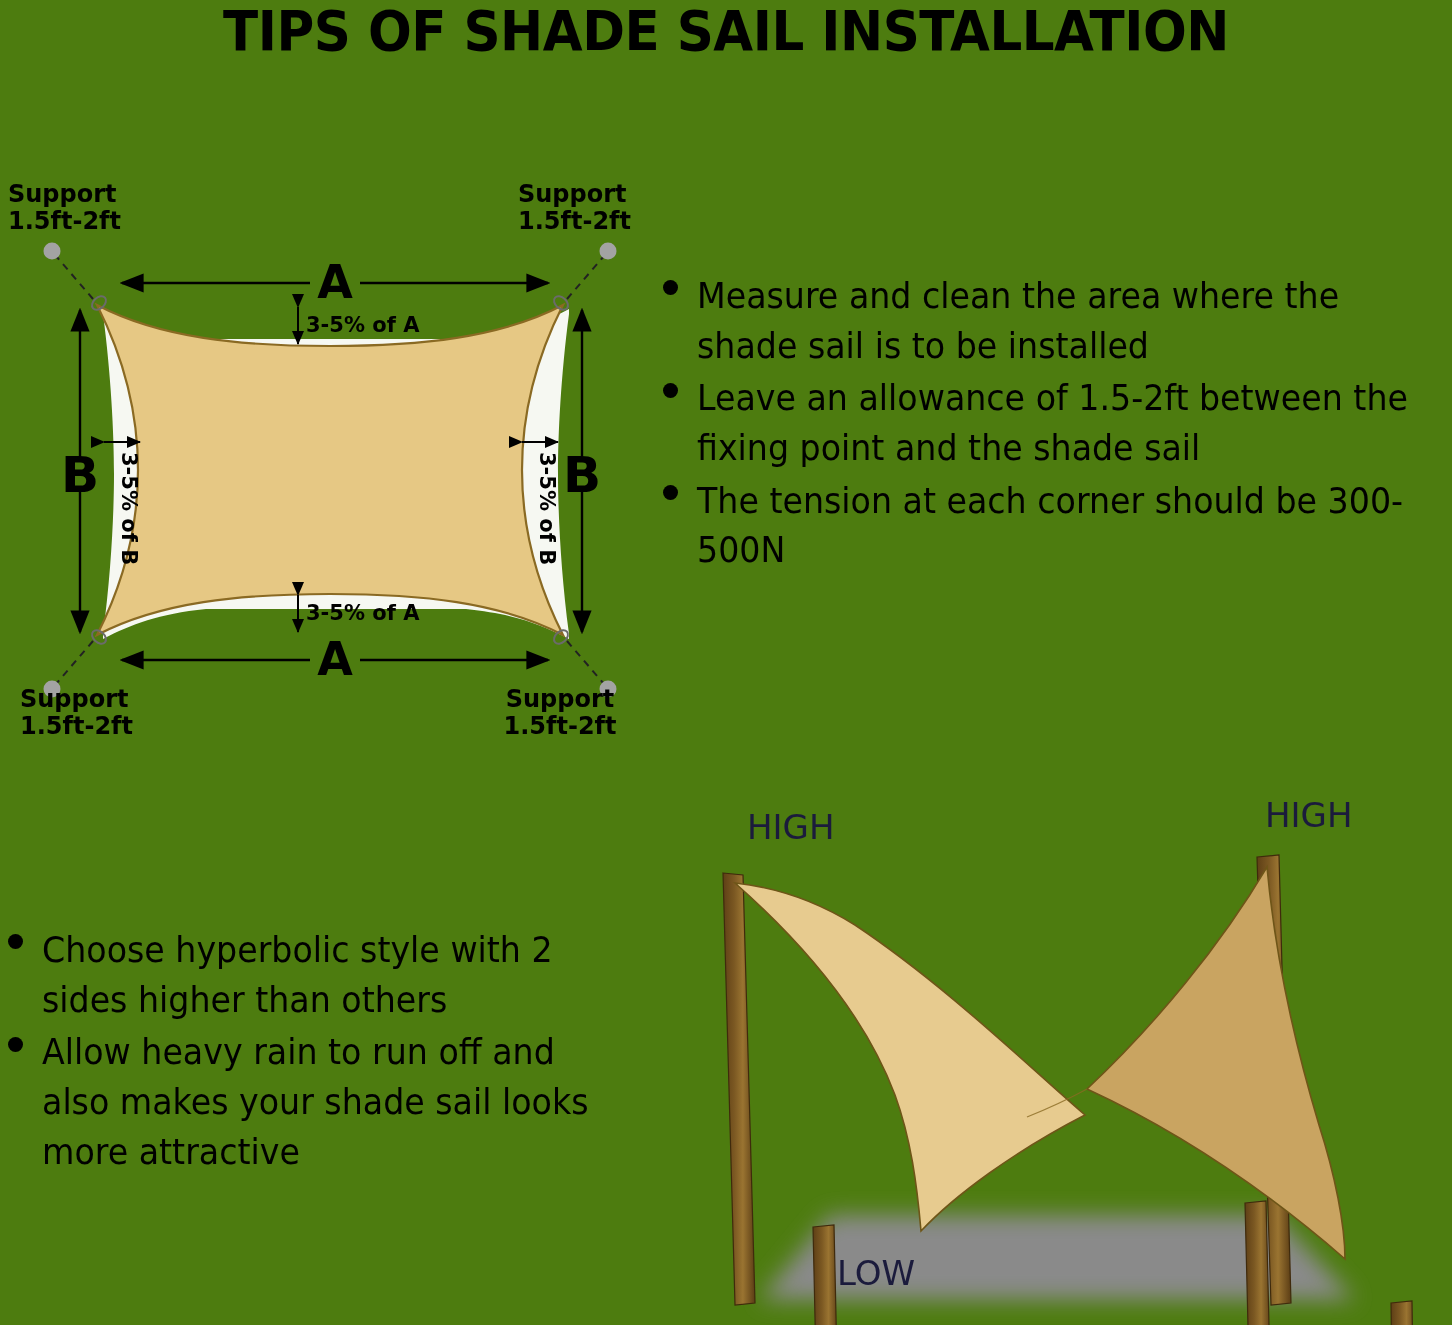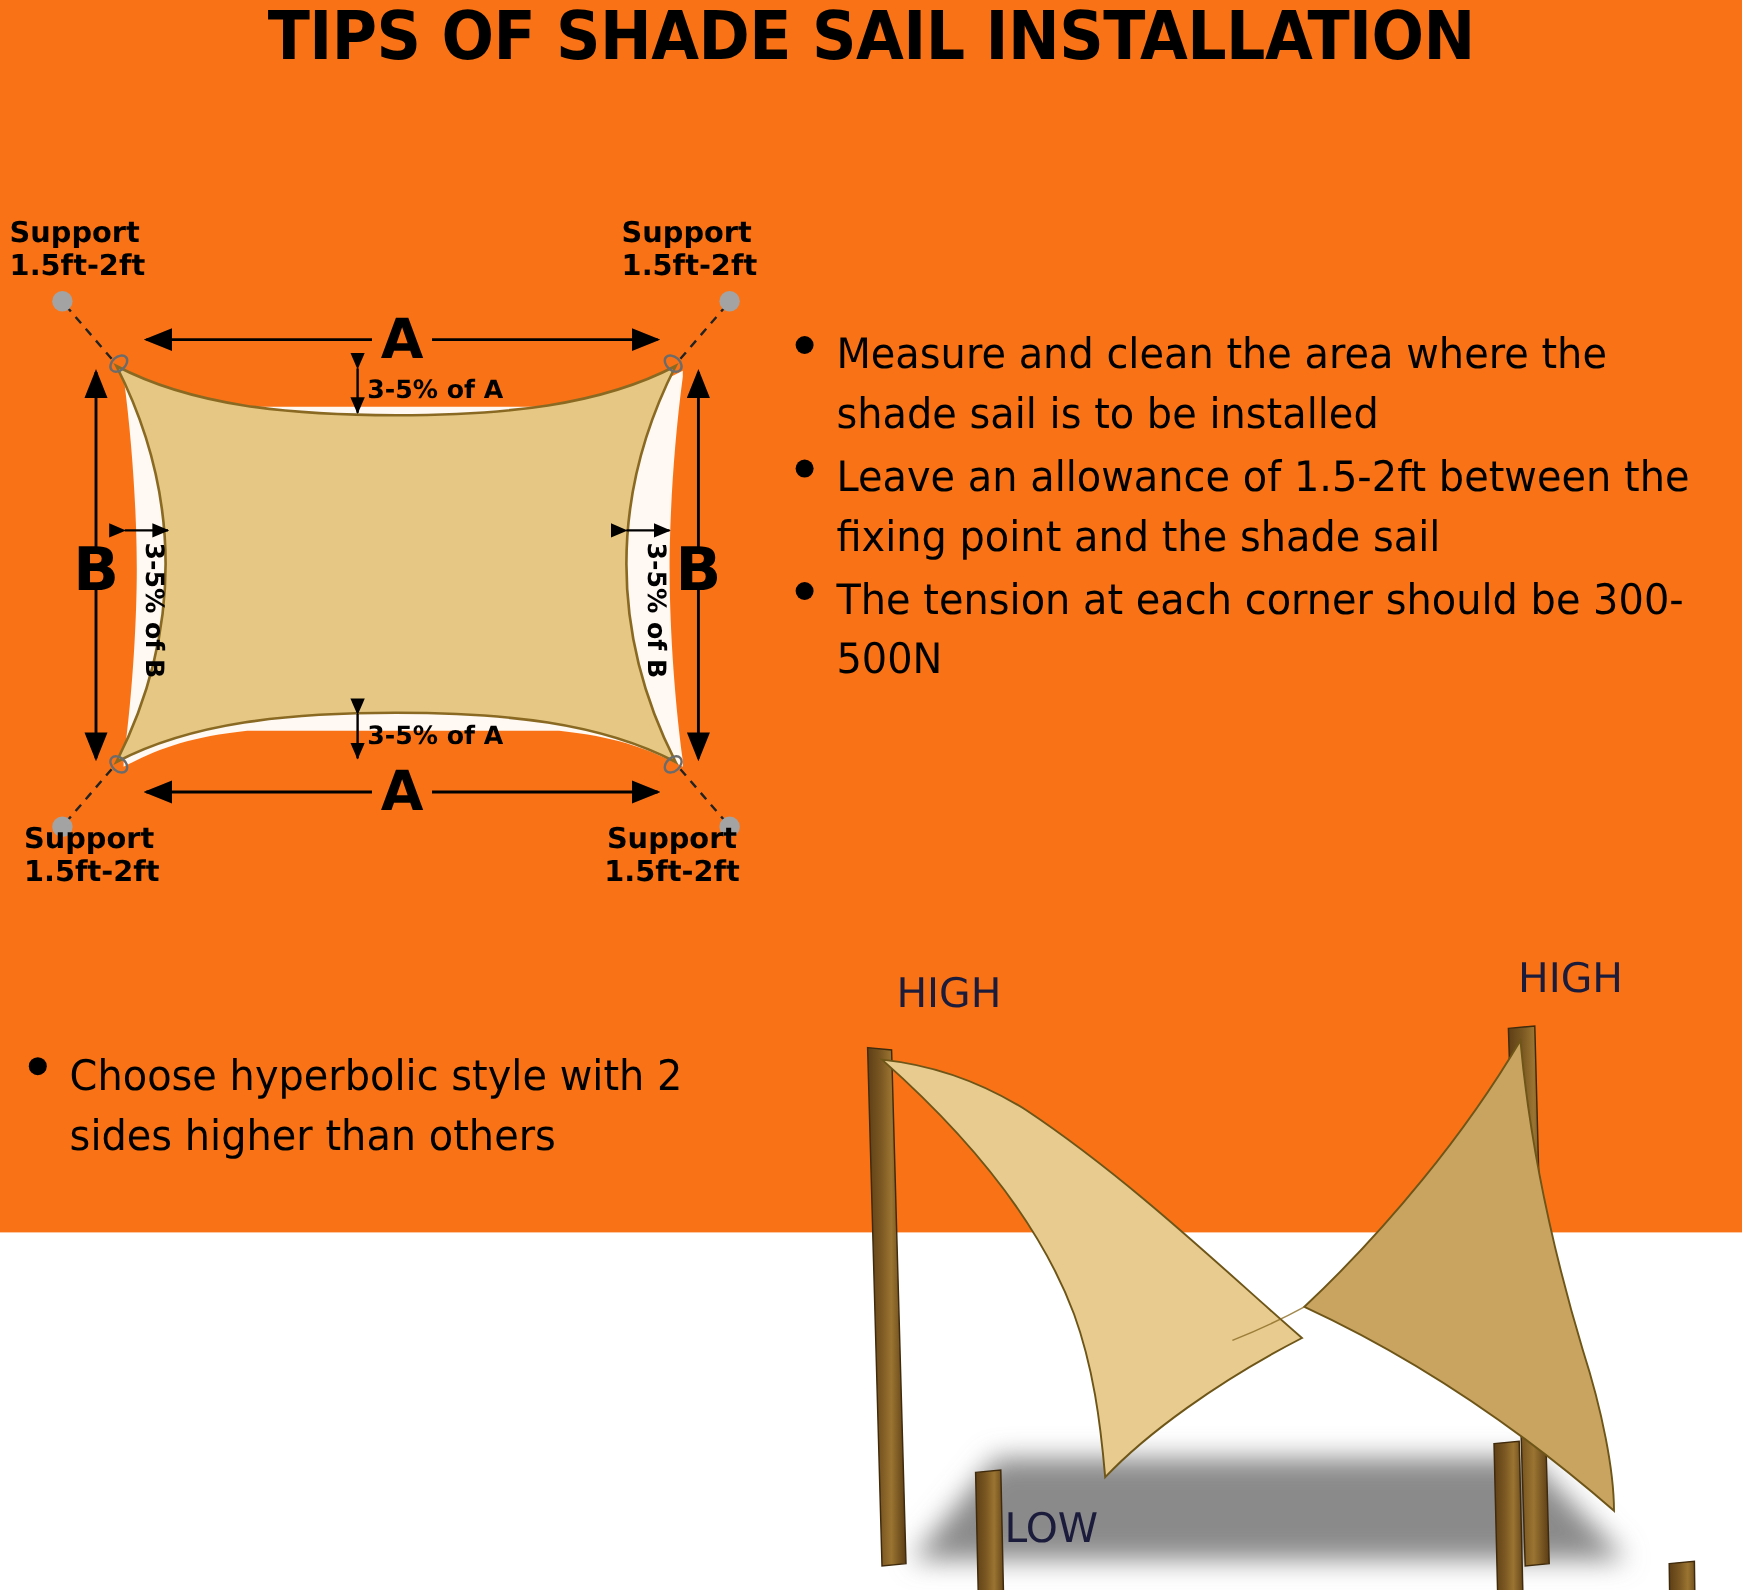--- a/index.html
+++ b/index.html
@@ -3,21 +3,21 @@
 <meta charset="utf-8">
 <style>
   html,body{margin:0;padding:0;background:#ffffff;}
   body{
     width:1452px;height:1325px;
     font-family:"Liberation Sans","DejaVu Sans",sans-serif;
     color:#000;
     overflow:hidden;
     position:relative;
   }
-  #page{position:relative;width:1452px;height:1027px;background:#f97316;}
+  #page{position:relative;width:1452px;height:1325px;background:#4d7c0f;}
 
   
   .title{
     position:absolute;left:0;top:2px;width:1452px;
     text-align:center;
     font-family:"DejaVu Sans","Liberation Sans",sans-serif;
     font-weight:bold;
     font-size:56px;
     letter-spacing:-0.5px;
     transform:scaleX(0.92);
@@ -49,21 +49,21 @@
     font-size:35px;
     line-height:1.42;
     transform:scaleX(0.95);
     transform-origin:left center;
     white-space:pre-line;
   }
 
   #bullets-top{left:655px;top:272px;width:800px;}
   #bullets-top li{margin-bottom:3px;}
 
-  #bullets-bottom{left:0px;top:873px;width:640px;margin-left:16px;}
+  #bullets-bottom{left:0px;top:926px;width:640px;}
   #bullets-bottom li .txt{font-size:35px;}
   #bullets-bottom li{margin-bottom:3px;}
 
   
   svg text{font-family:"DejaVu Sans","Liberation Sans",sans-serif;}
 </style>
 </head>
 <body>
 
 <div id="page">
@@ -194,20 +194,24 @@
         <span class="txt">The tension at each corner should be 300-500N</span>
       </li>
     </ul>
   </div>
 
   <div class="bullets" id="bullets-bottom">
     <ul>
       <li>
         <span class="dot"></span>
         <span class="txt">Choose hyperbolic style with 2 sides higher than others</span>
+      </li>
+      <li>
+        <span class="dot"></span>
+        <span class="txt">Allow heavy rain to run off and also makes your shade sail looks more attractive</span>
       </li>
     </ul>
   </div>
 
   <div class="diagram-hyper">
     <svg viewBox="0 0 800 530" width="800" height="530">
       <defs>
         <filter id="softShadow" x="-30%" y="-60%" width="160%" height="260%">
           <feGaussianBlur stdDeviation="11"></feGaussianBlur>
         </filter>

